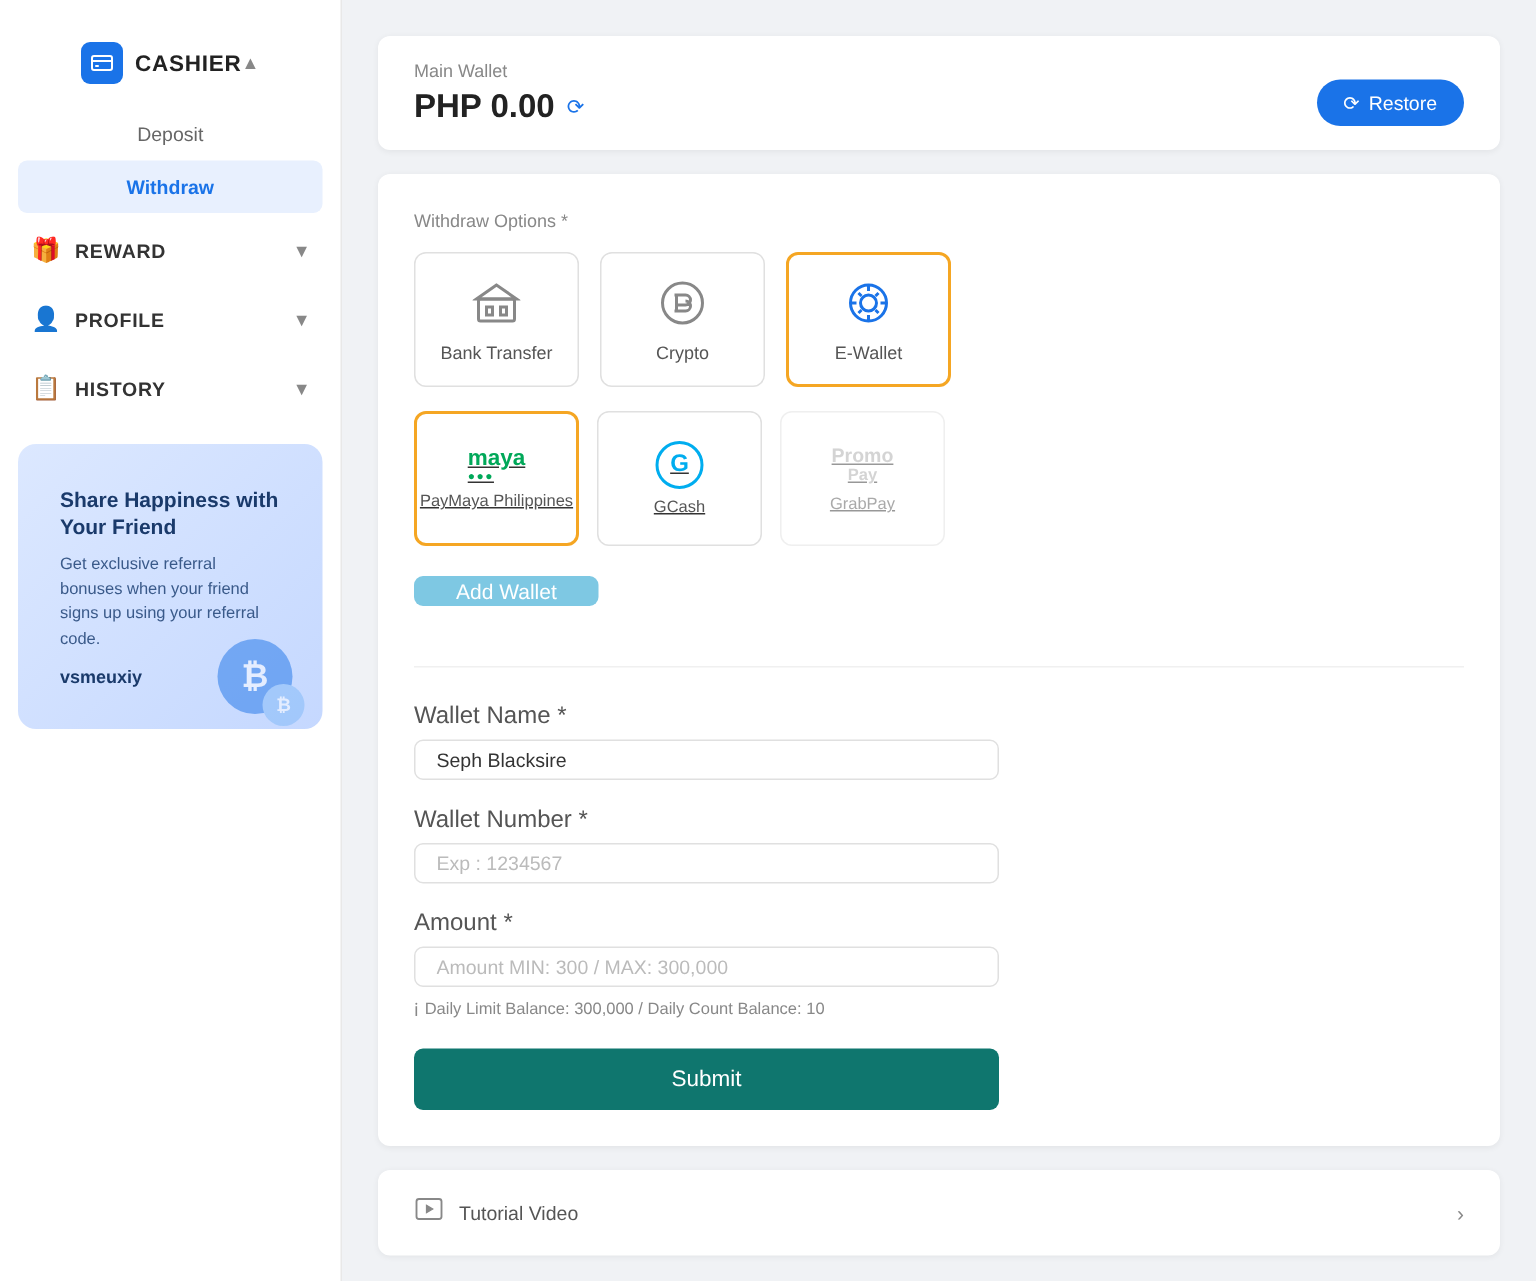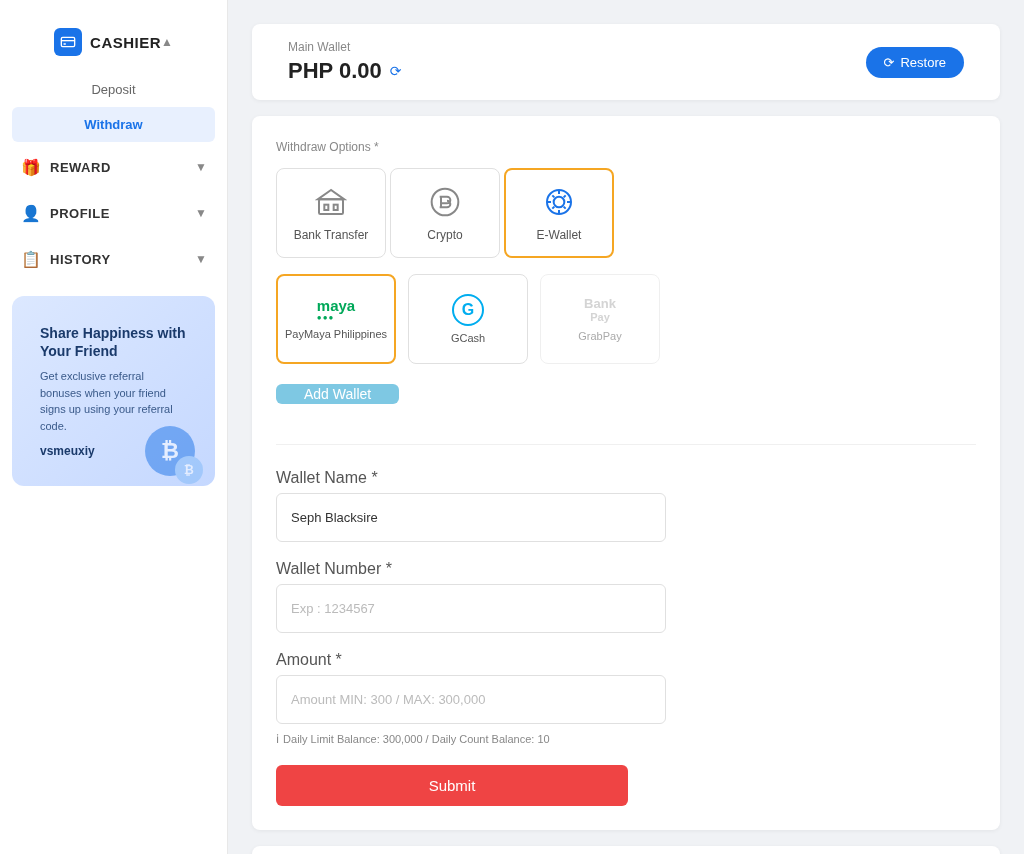--- a/index.html
+++ b/index.html
@@ -131,25 +131,25 @@
     
     .main-content {
       flex: 1;
       padding: 24px;
       overflow-y: auto;
     }
 
     
     .wallet-header {
       background: #fff;
-      padding: 16px 36px;
+      padding: 16px 24px;
       border-radius: 8px;
       margin-bottom: 16px;
       display: flex;
-      align-items: center;
+      align-items: flex-end;
       justify-content: space-between;
       box-shadow: 0 1px 4px rgba(0,0,0,0.06);
     }
     .wallet-label {
       font-size: 12px;
       color: #888;
       margin-bottom: 4px;
     }
     .wallet-balance {
       display: flex;
@@ -188,21 +188,21 @@
     }
 
     
     .section-title {
       font-size: 12px;
       color: #888;
       margin-bottom: 14px;
     }
     .options-grid {
       display: flex;
-      gap: 4px;
+      gap: 14px;
       margin-bottom: 16px;
     }
     .option-card {
       width: 110px;
       height: 90px;
       border: 1.5px solid #e0e0e0;
       border-radius: 8px;
       display: flex;
       flex-direction: column;
       align-items: center;
@@ -234,31 +234,32 @@
     
     .ewallet-icon { color: #1a73e8; }
 
     
     .sub-options-grid {
       display: flex;
       gap: 12px;
       margin-bottom: 20px;
     }
     .sub-option-card {
-      width: 120px;
+      width: 110px;
       height: 90px;
       border: 1.5px solid #e0e0e0;
       border-radius: 8px;
       display: flex;
       flex-direction: column;
       align-items: center;
       justify-content: center;
       gap: 6px;
       cursor: pointer;
       background: #fff;
+      text-decoration: underline;
     }
     .sub-option-card.selected {
       border-color: #f5a623;
       border-width: 2px;
     }
     .sub-option-card.disabled {
       opacity: 0.5;
       cursor: not-allowed;
     }
     .sub-option-label {
@@ -316,21 +317,21 @@
       font-size: 16px;
       color: #555;
       margin-bottom: 6px;
       display: block;
     }
     .form-input {
       width: 390px;
       max-width: 100%;
       border: 1.5px solid #e0e0e0;
       border-radius: 6px;
-      padding: 16px 14px;
+      padding: 5px 14px;
       font-size: 13px;
       color: #333;
       outline: none;
     }
     .form-input::placeholder {
       color: #bbb;
     }
     .info-text {
       font-size: 11px;
       color: #888;
@@ -339,26 +340,26 @@
       align-items: center;
       gap: 4px;
     }
     .info-icon {
       color: #888;
       font-size: 12px;
     }
 
     
     .submit-btn {
-      background: #ef4444;
+      background: #0f766e;
       color: white;
       border: none;
       border-radius: 6px;
       padding: 12px;
-      width: 352px;
+      width: 390px;
       max-width: 100%;
       font-size: 15px;
       cursor: pointer;
       font-weight: 500;
     }
 
     
     .tutorial-bar {
       background: #fff;
       border-radius: 8px;
@@ -523,21 +524,21 @@
         <span class="sub-option-label">PayMaya Philippines</span>
       </div>
 
       <div class="sub-option-card">
         <div class="gcash-g">G</div>
         <span class="sub-option-label">GCash</span>
       </div>
 
       <div class="sub-option-card disabled">
         <div class="grab-logo">
-          <div style="font-size:13px;font-weight:800;color:#aaa;">Bank</div>
+          <div style="font-size:13px;font-weight:800;color:#aaa;">Promo</div>
           <div style="font-size:11px;color:#aaa;">Pay</div>
         </div>
         <span class="sub-option-label">GrabPay</span>
       </div>
     </div>
 
     
     <button class="add-wallet-btn">Add Wallet</button>
 
     <div class="divider"></div>

